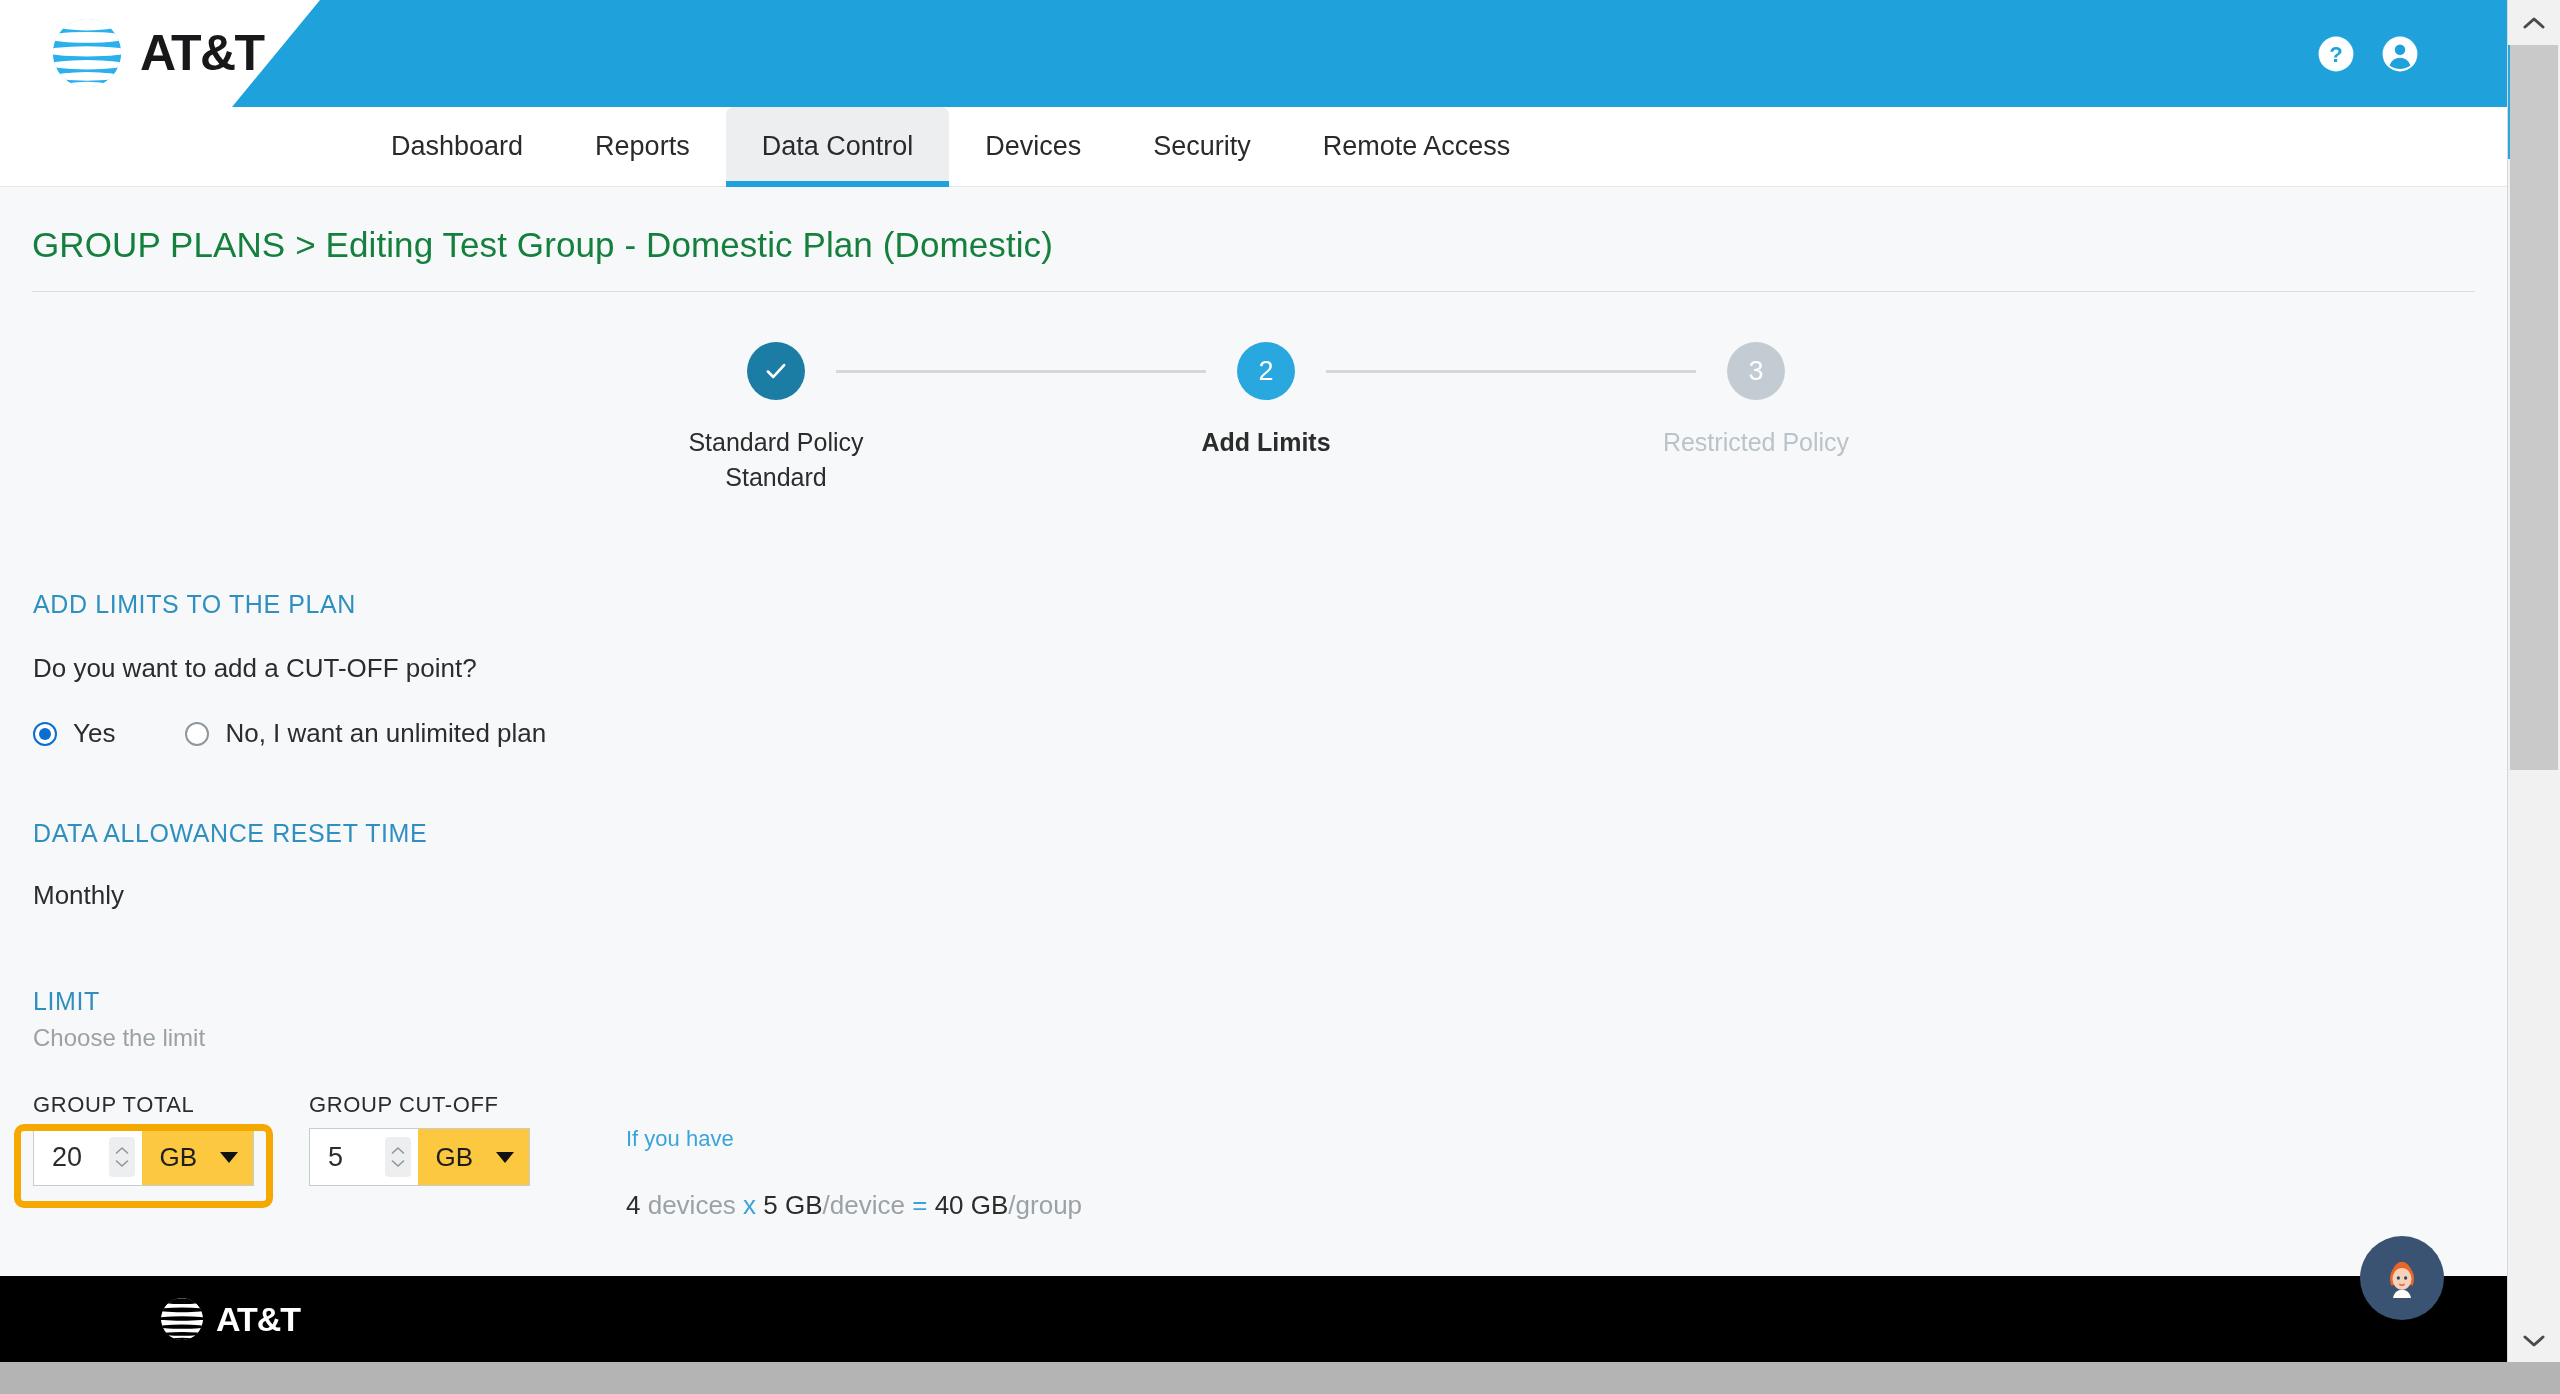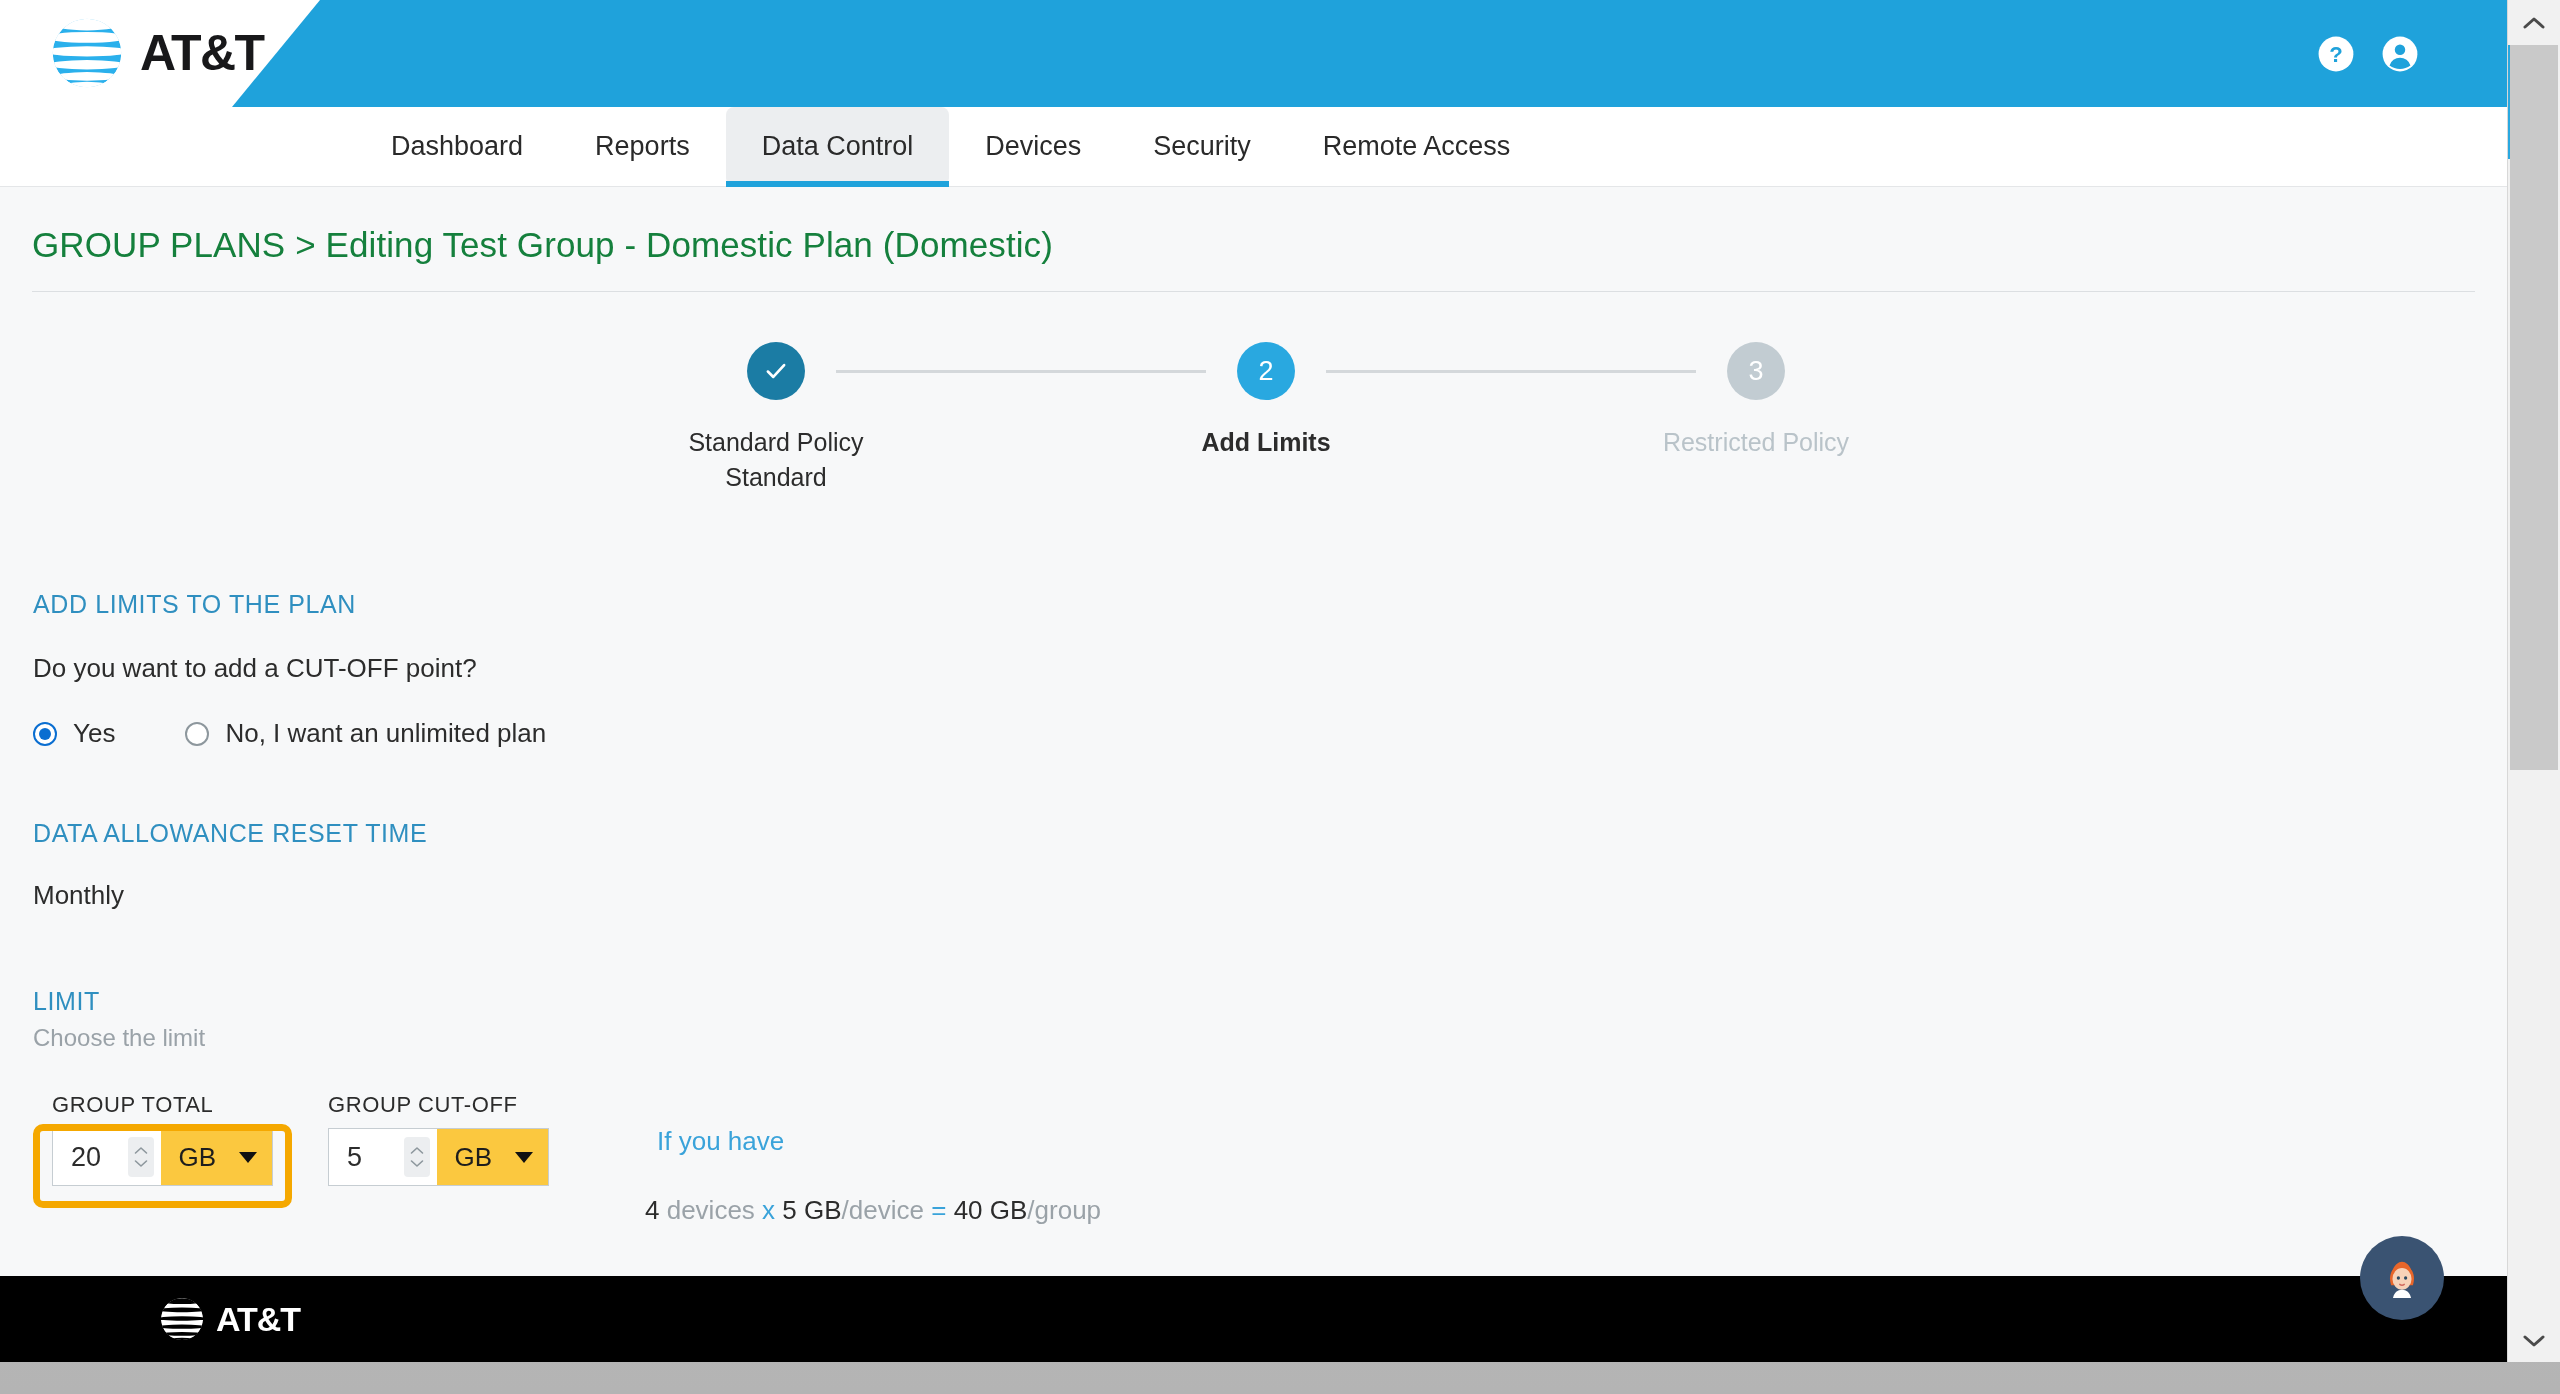--- a/index.html
+++ b/index.html
@@ -255,21 +255,21 @@
   
   .annot {
     position: absolute;
     border: 7px solid #f5a800;
     border-radius: 10px;
     pointer-events: none;
   }
 
   
   .calc-block { margin-left: 96px; padding-top: 34px; }
-  .calc-title { color: #3aa3da; font-size: 26px; margin-left: 12px; }
+  .calc-title { color: #3aa3da; font-size: 22px; }
   .calc-line { margin-top: 38px; font-size: 26px; color: #2c2c2c; }
   .calc-line .muted { color: #9aa2a8; }
   .calc-line .op { color: #3aa3da; }
   .calc-line .strong { color: #2c2c2c; }
 
   
   .footer {
     position: absolute;
     left: 0; bottom: 0;
     width: 2507px;
@@ -446,21 +446,21 @@
           <div class="plain-value">Monthly</div>
         </div>
 
         <div style="margin-top:76px;">
           <div class="section-head">LIMIT</div>
           <div class="sub-text">Choose the limit</div>
         </div>
 
         <div class="limit-row">
 
-          <div class="field-block" style="margin-left:19px;">
+          <div class="field-block" style="">
             <span class="field-label">GROUP TOTAL</span>
             <div class="input-group">
               <div class="num-wrap">
                 <span class="num-val">20</span>
                 <span class="spinner">
                   <svg viewBox="0 0 14 9">
                     <path d="M1.5 7L7 2l5.5 5" fill="none" stroke="#8d979d" stroke-width="1.6" stroke-linecap="round" stroke-linejoin="round"></path>
                   </svg>
                   <svg viewBox="0 0 14 9">
                     <path d="M1.5 2L7 7l5.5-5" fill="none" stroke="#8d979d" stroke-width="1.6" stroke-linecap="round" stroke-linejoin="round"></path>

